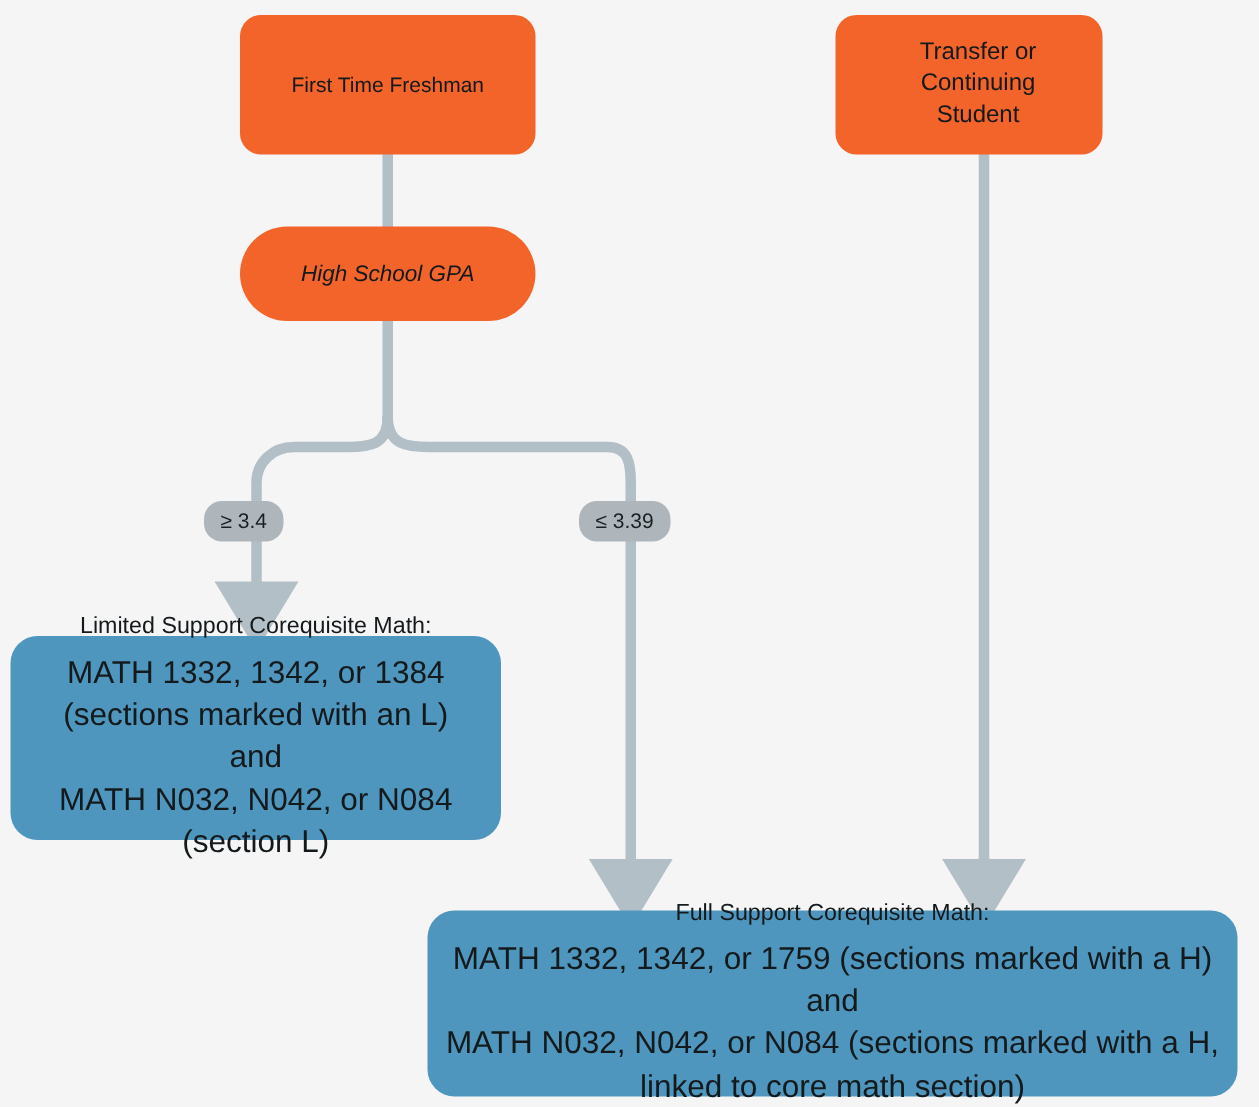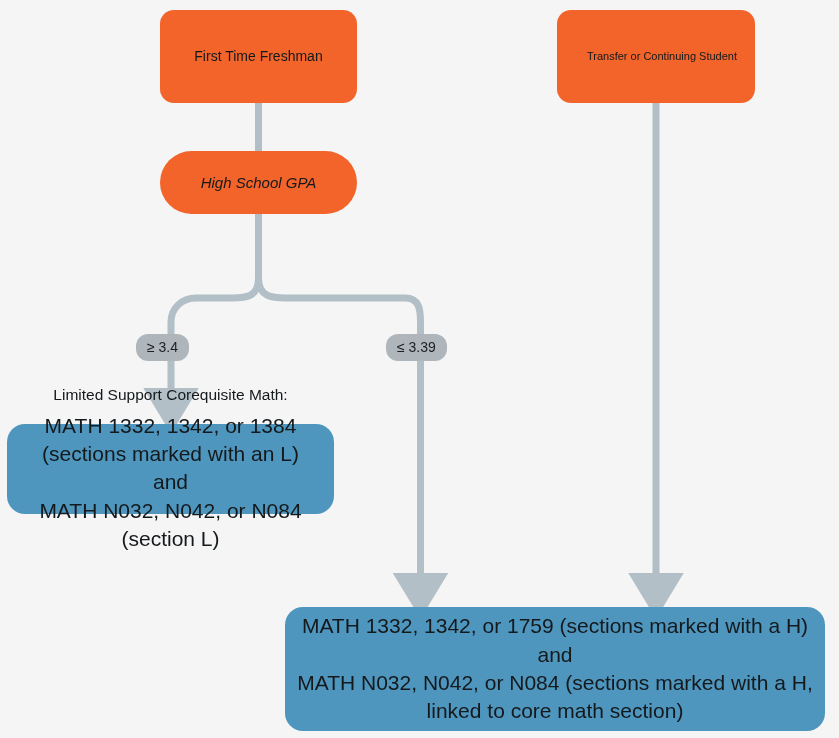--- a/index.html
+++ b/index.html
@@ -62,31 +62,31 @@
   
   #n-high-school-gpa {
     left: 160px; top: 151px;
     width: 197px; height: 63px;
     font-size: 15px;
     font-style: italic;
   }
   
   #n-transfer-continuing {
     left: 557px; top: 10px;
-    width: 198px; height: 93px;
-    font-size: 11px;
+    width: 178px; height: 93px;
+    font-size: 16px;
     padding-left: 12px;
   }
   #n-transfer-continuing .node-label {
     padding: 0 16px;
   }
   
   #n-limited-support {
     left: 7px; top: 424px;
-    width: 327px; height: 90px;
+    width: 327px; height: 136px;
     padding: 10px 6px;
     font-size: 15.5px;
   }
   
   #n-full-support {
     left: 285px; top: 607px;
     width: 540px; height: 124px;
     padding: 10px 12px;
     font-size: 15.5px;
   }
@@ -164,18 +164,19 @@
   </div>
 
   <div class="node node-blue" id="n-limited-support">
     <div class="blue-title">Limited Support Corequisite Math:</div>
     <div class="blue-body">MATH 1332, 1342, or 1384 (sections marked with an L)
 and
 MATH N032, N042, or N084 (section L)</div>
   </div>
 
   <div class="node node-blue" id="n-full-support">
+    <div class="blue-title">Full Support Corequisite Math:</div>
     <div class="blue-body">MATH 1332, 1342, or 1759 (sections marked with a H)
 and
 MATH N032, N042, or N084 (sections marked with a H, linked to core math section)</div>
   </div>
 
 </div>
 
 </body></html>

